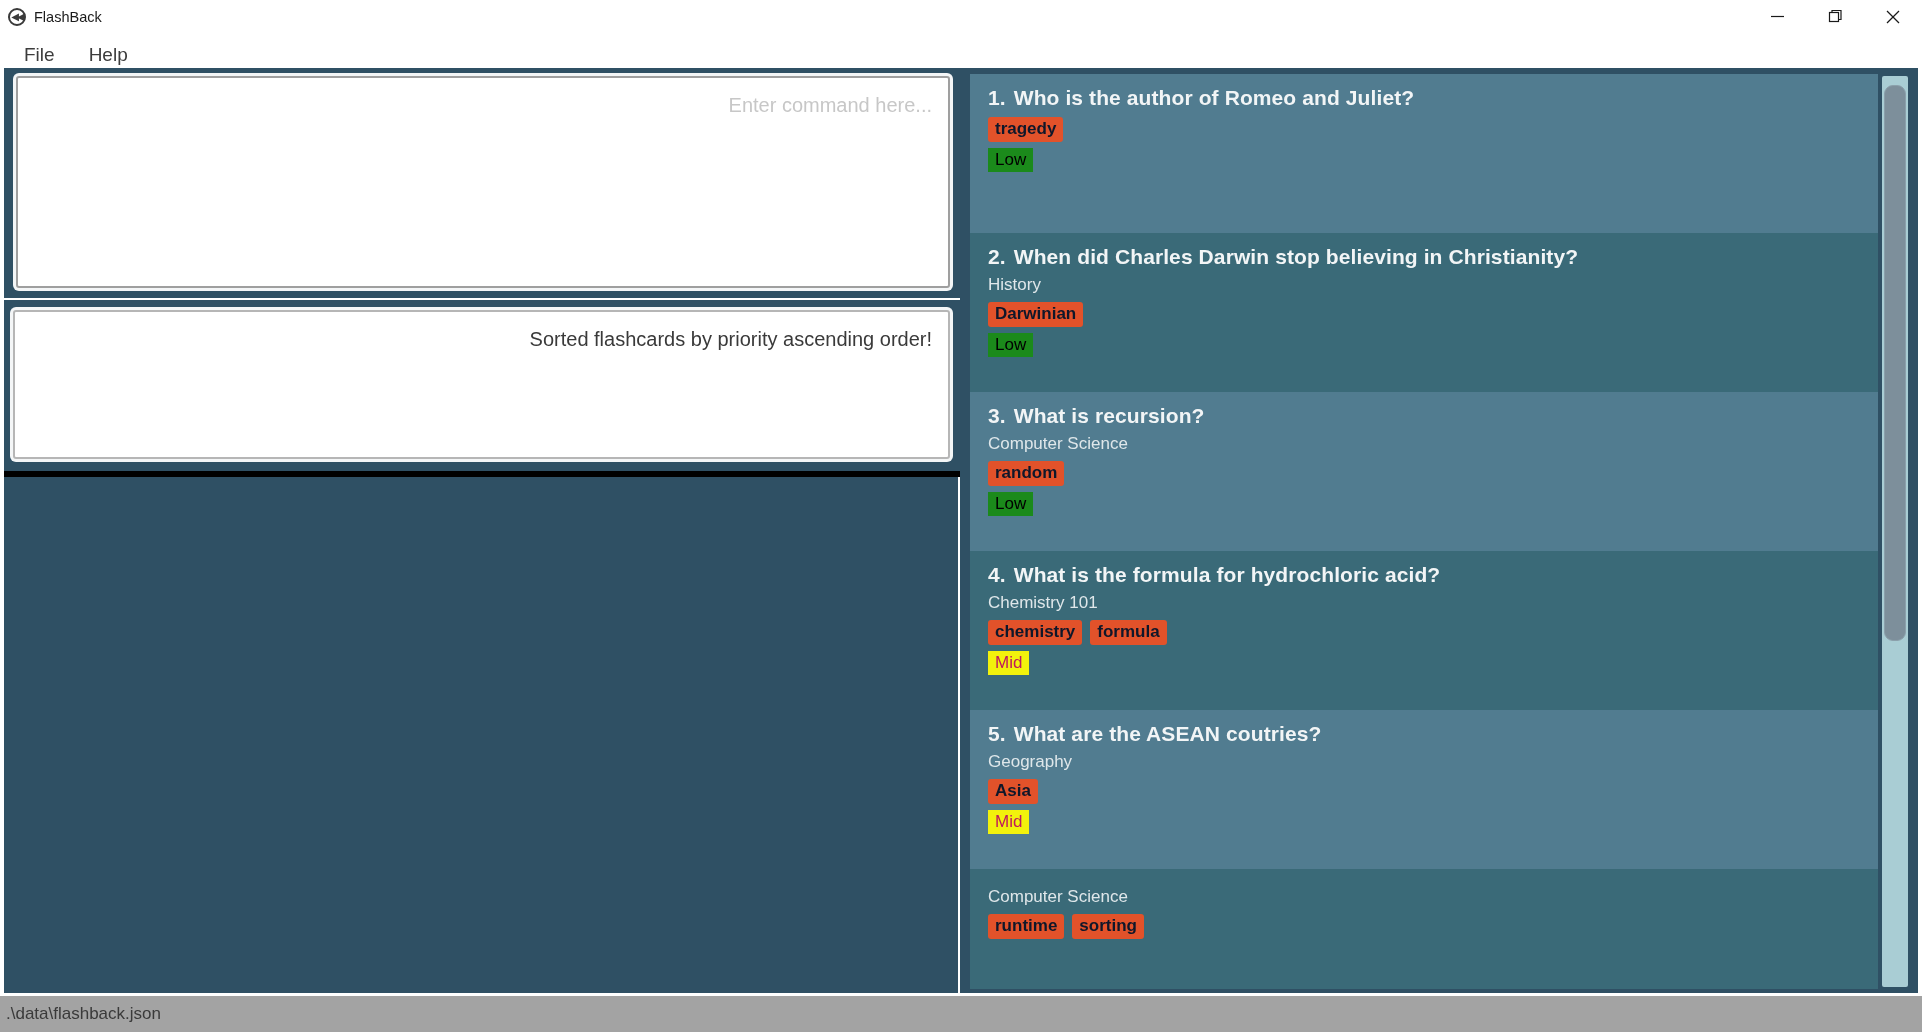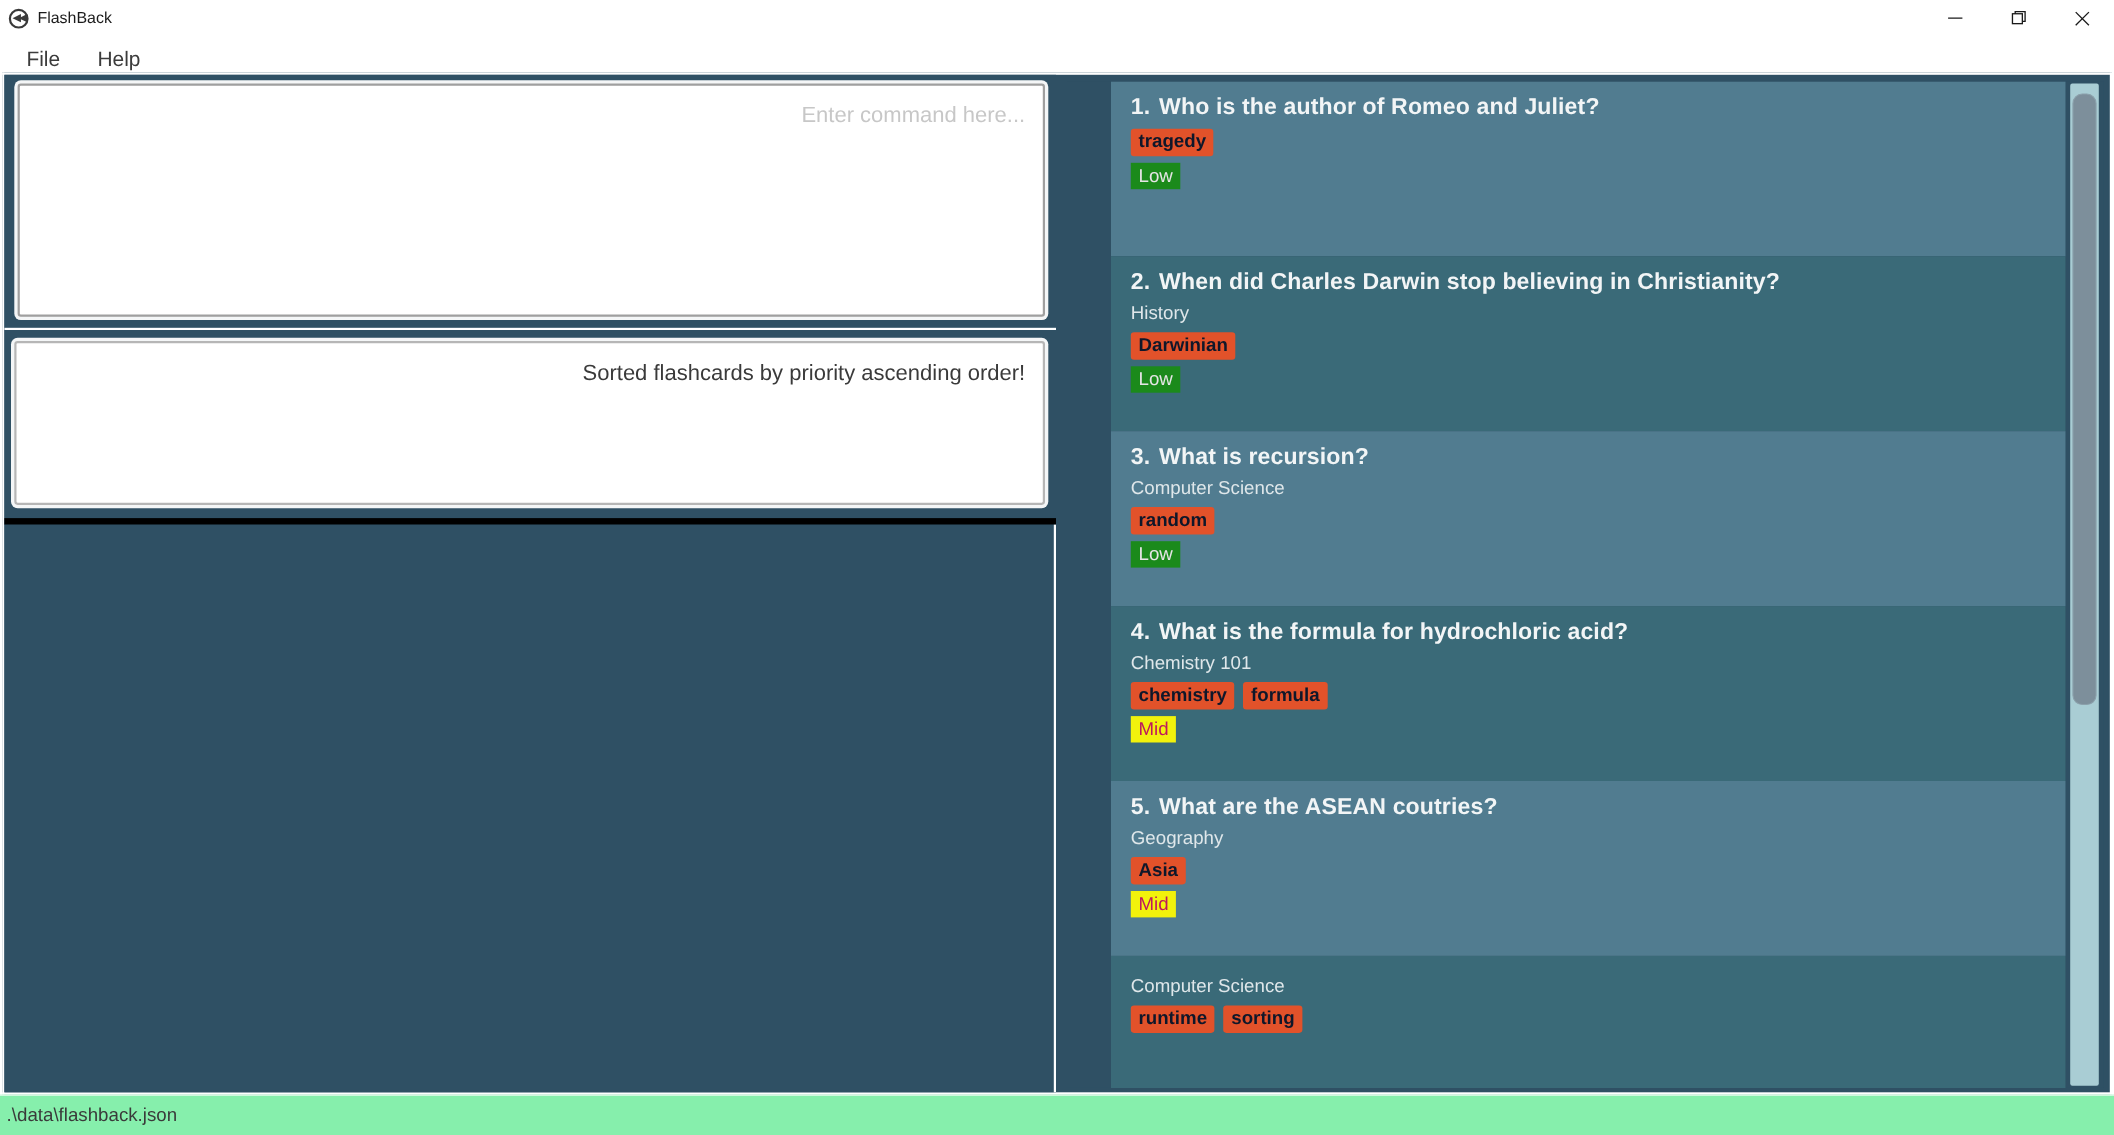--- a/index.html
+++ b/index.html
@@ -181,21 +181,20 @@
     min-width: 0;
     overflow: hidden;
     background: #2f5064;
     position: relative;
   }
 
   .card {
     padding: 12px 0 10px 18px;
     box-sizing: border-box;
     position: relative;
-    margin-left: 40px;
   }
   .card.odd  { background: #517c90; }
   .card.even { background: #3a6a78; }
 
   .card-h1 { height: 159px; }
   .card-h2 { height: 130px; }
 
   .card-title {
     font-size: 21px;
     font-weight: bold;
@@ -230,21 +229,21 @@
   .prio-row {
     margin-top: 6px;
     display: flex;
   }
   .prio {
     font-size: 17px;
     padding: 2px 7px 3px 7px;
     line-height: 1.15;
     font-family: "Liberation Sans", sans-serif;
   }
-  .prio.low { background: #1b8a1b; color: #e5e5e5; }
+  .prio.low { background: #1b8a1b; color: #000000; }
   .prio.mid { background: #f2f20c; color: #be185d; }
 
   
   .scrollbar {
     flex: 0 0 34px;
     width: 34px;
     background: #2f5064;
     position: relative;
     padding: 2px 4px 2px 4px;
     box-sizing: border-box;
@@ -265,21 +264,21 @@
     background: #7d8f9b;
     border-radius: 9px;
     border: 1px solid #8ba0ab;
     box-sizing: border-box;
   }
 
   
   .statusbar {
     flex: 0 0 36px;
     height: 36px;
-    background: #86efac;
+    background: #a3a3a3;
     display: flex;
     align-items: center;
     padding-left: 6px;
     border-top: 1px solid #ffffff;
   }
   .status-text {
     font-size: 17px;
     color: #3a3a3a;
     font-family: "Liberation Sans", sans-serif;
   }

